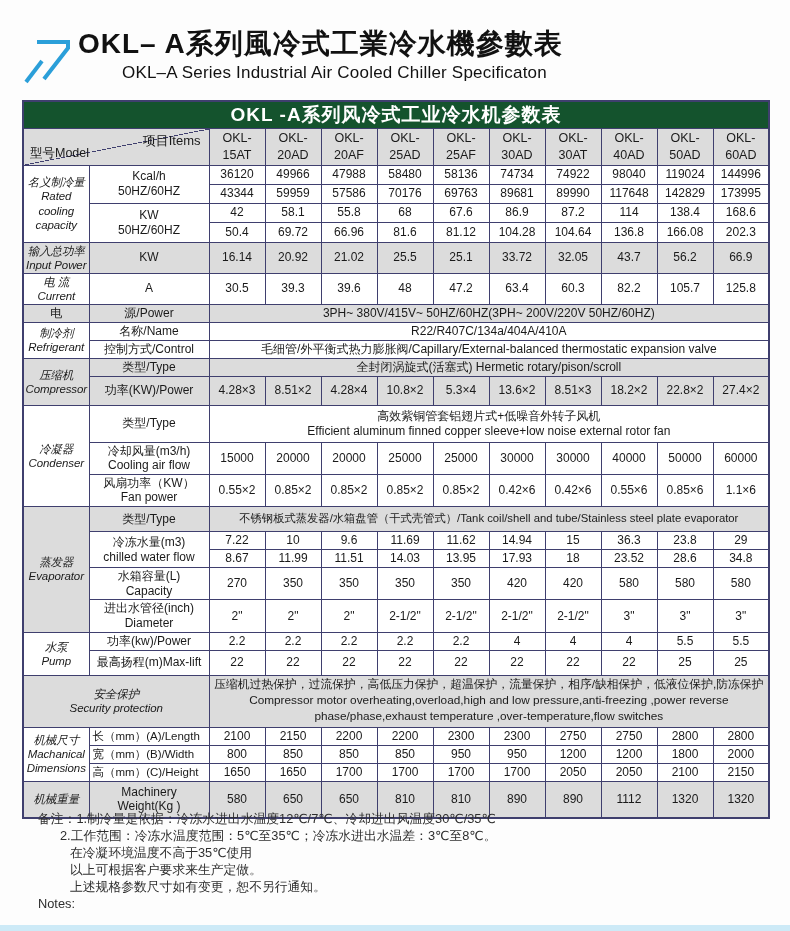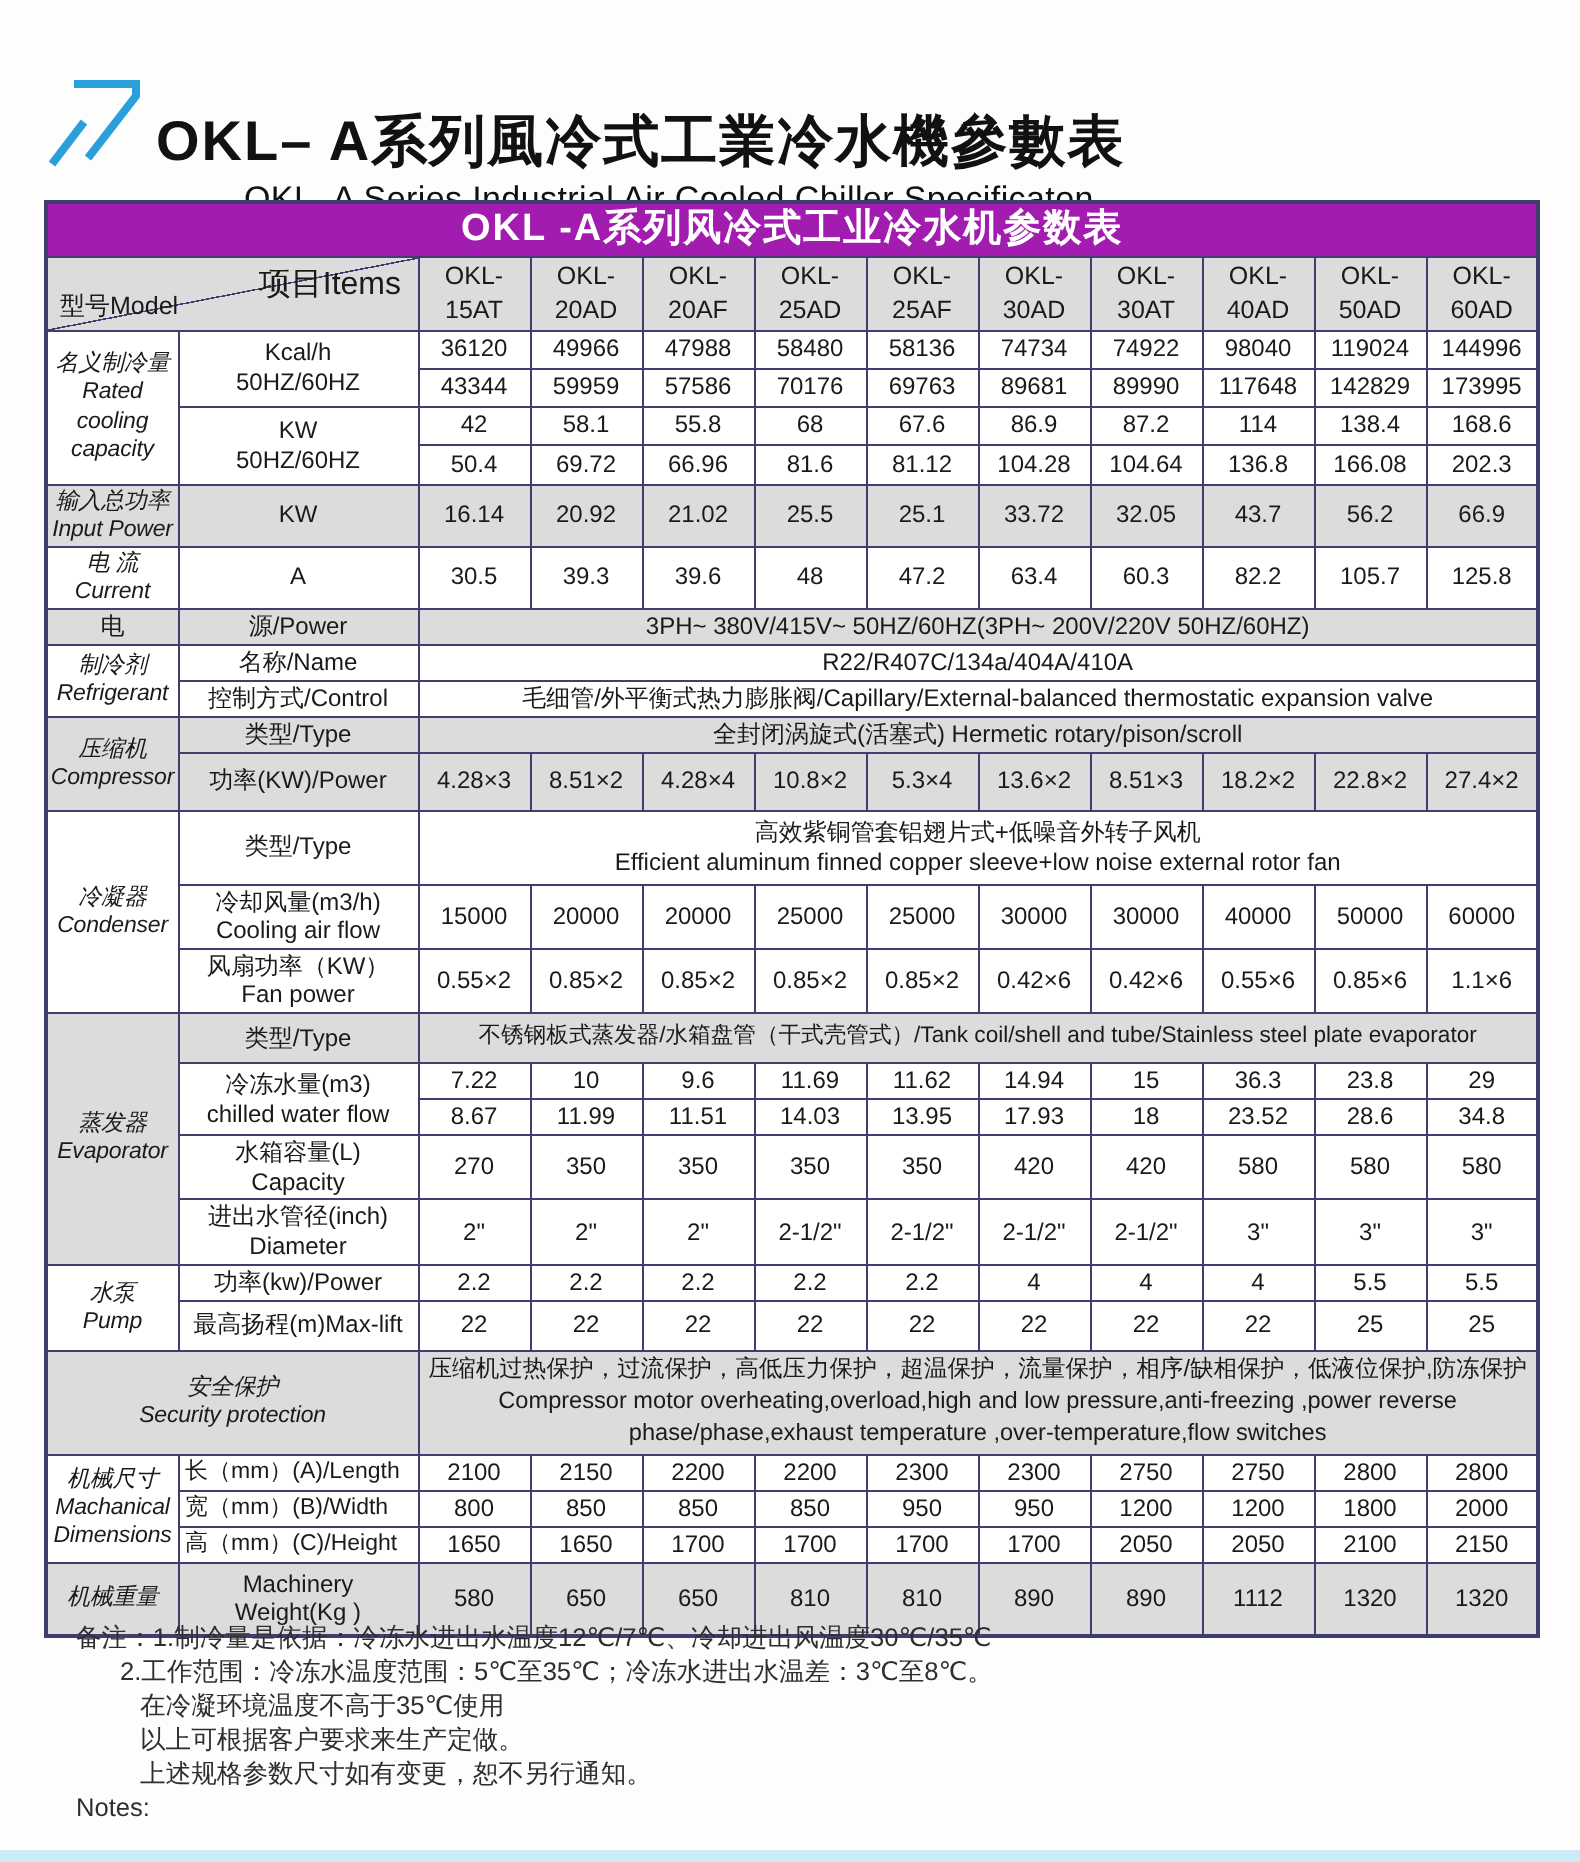--- a/index.html
+++ b/index.html
@@ -4,42 +4,42 @@
 <style>
   html,body{margin:0;padding:0;}
   body{
     width:790px;height:931px;position:relative;background:#fdfdfd;
     font-family:"Liberation Sans","DejaVu Sans",sans-serif;color:#1a1a1a;overflow:hidden;
   }
   
   .page-header{position:absolute;left:20px;top:28px;display:flex;align-items:flex-start;}
   .logo{width:54px;height:52px;margin-top:6px;}
   .titles{margin-left:4px;}
-  .title-cn{font-size:28px;font-weight:700;letter-spacing:1px;color:#111;line-height:32px;margin-top:27px;}
+  .title-cn{font-size:28px;font-weight:700;letter-spacing:1px;color:#111;line-height:32px;}
   .title-en{font-size:17px;font-weight:500;color:#111;margin-top:3px;letter-spacing:0.2px;margin-left:44px;}
   
   .table-wrap{position:absolute;left:22px;top:100px;width:746px;}
   table{border-collapse:collapse;table-layout:fixed;width:746px;border:2px solid #3f3f6e;}
   td{
     border:1px solid #3f3f6e;text-align:center;vertical-align:middle;
     font-size:12px;line-height:1.22;padding:1px 2px;background:#fff;color:#1a1a1a;
   }
   tr.gray-row td{background:#dcdcdc;}
   td.caption{
-    background:#a21caf;color:#fff;font-size:19px;font-weight:600;
+    background:#14532d;color:#fff;font-size:19px;font-weight:600;
     letter-spacing:1px;border:1px solid #3f3f6e;
   }
   .pre{white-space:pre-line;}
   .lab{font-size:11.5px;letter-spacing:-0.1px;padding:1px 1px;font-style:italic;}
   .tl{text-align:left;font-size:11.5px;padding-left:3px;}
   .fit{font-size:11.3px;}
   .sec{font-size:11.8px;line-height:1.35;}
   td.corner{position:relative;padding:0;background:#dcdcdc;}
   .corner-model{position:absolute;left:6px;bottom:3px;font-size:12.5px;}
-  .corner-items{position:absolute;right:8px;top:3px;font-size:16px;}
+  .corner-items{position:absolute;right:8px;top:3px;font-size:13px;}
   .diag{
     position:absolute;inset:0;
     background:linear-gradient(to bottom right,transparent 49.5%,#3f3f6e 49.5%,#3f3f6e 50.6%,transparent 50.6%);
   }
   tr[data-name="header-row"] td{font-size:12.5px;line-height:1.35;}
   
   .notes{position:absolute;left:38px;top:810px;font-size:12.8px;line-height:17px;color:#2e2e2e;}
   .note-line.indent-1{padding-left:22px;}
   .note-line.indent-2{padding-left:32px;}
   

